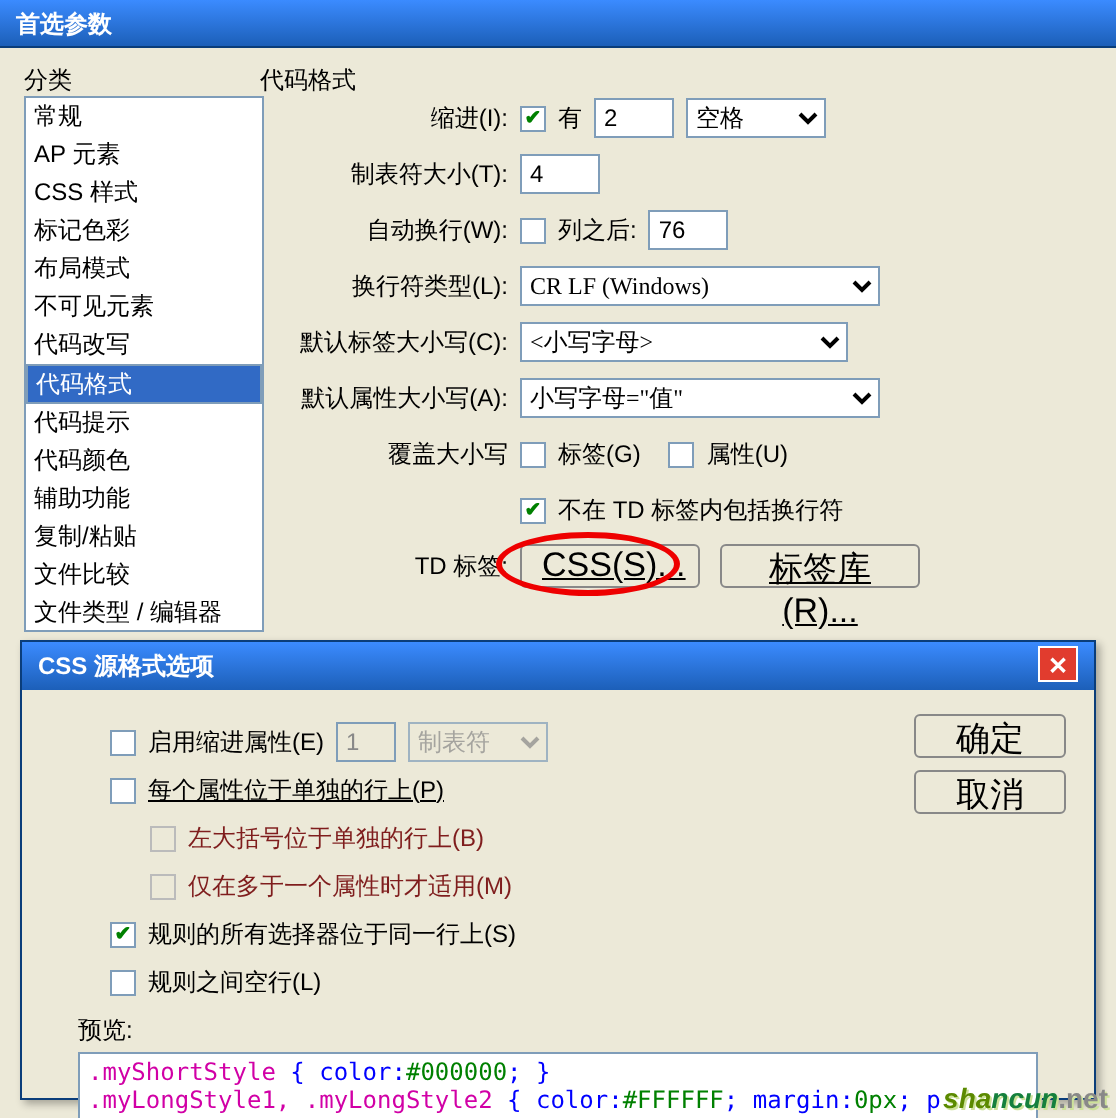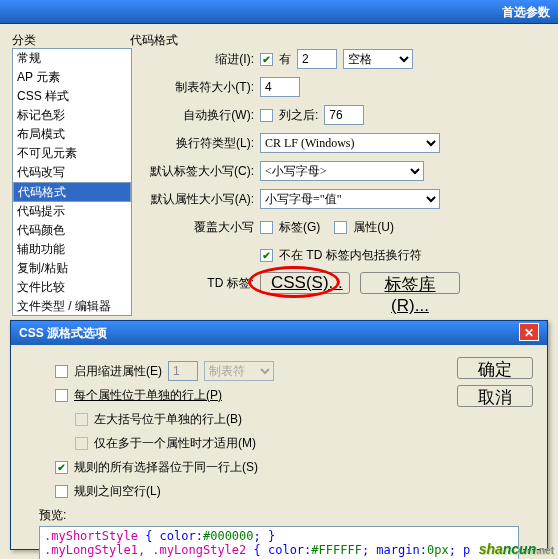--- a/index.html
+++ b/index.html
@@ -1,49 +1,49 @@
 <!DOCTYPE html>
 <html><head>
 <meta charset="utf-8">
 <style>
 * { box-sizing: border-box; margin: 0; padding: 0; }
 body { font-family: "Microsoft YaHei", sans-serif; font-size: 12px; background: #ece9d8; width: 558px; height: 559px; overflow: hidden; position: relative; }
-.titlebar { background: linear-gradient(to bottom, #3b8bff, #1c5fb8); color: #fff; height: 24px; line-height: 24px; padding: 0 8px; font-weight: bold; border-bottom: 1px solid #0a3d7a; text-align: right; }
+.titlebar { background: linear-gradient(to bottom, #3b8bff, #1c5fb8); color: #fff; height: 24px; line-height: 24px; padding: 0 8px; font-weight: bold; border-bottom: 1px solid #0a3d7a; }
 .categories-label { position: absolute; left: 12px; top: 32px; }
 .format-label { position: absolute; left: 130px; top: 32px; }
 .listbox { position: absolute; left: 12px; top: 48px; width: 120px; height: 268px; background: #fff; border: 1px solid #7f9db9; overflow: hidden; }
 .listbox .item { padding: 1px 4px; cursor: default; white-space: nowrap; }
 .listbox .item.sel { background: #316ac5; color: #fff; }
 .form-area { position: absolute; left: 130px; top: 48px; width: 422px; }
 .row { display: flex; align-items: center; margin-bottom: 6px; height: 22px; }
 .row .lbl { width: 130px; text-align: right; padding-right: 6px; }
 .green-check { color: #008000; font-weight: bold; }
 .txt { border: 1px solid #7f9db9; background: #fff; height: 20px; padding: 0 4px; font-family: inherit; font-size: 12px; }
 .sel { border: 1px solid #7f9db9; background: #fff; height: 20px; font-family: Liberation Serif, serif; font-size: 12px; }
 .btn { background: #ece9d8; border: 1px solid #888; border-radius: 3px; height: 22px; padding: 0 10px; font-family: inherit; font-size: 17px; cursor: pointer; }
 .red-circle { position: absolute; border: 3px solid #e00; border-radius: 50%; width: 92px; height: 32px; pointer-events: none; }
 .dialog2 { position: absolute; left: 10px; top: 320px; width: 538px; height: 230px; border: 1px solid #0a3d7a; background: #ece9d8; box-shadow: 2px 2px 4px rgba(0,0,0,0.3); }
 .dialog2 .tb { background: linear-gradient(to bottom, #3b8bff, #1c5fb8); color: #fff; height: 24px; line-height: 24px; padding: 0 8px; font-weight: bold; display: flex; justify-content: space-between; }
 .closex { width: 20px; height: 18px; background: #e13c2e; color: #fff; text-align: center; line-height: 18px; border: 1px solid #fff; margin-top: 2px; cursor: pointer; font-weight: bold; }
 .dialog2 .content { position: relative; padding: 12px 14px; }
 .chkrow { display: flex; align-items: center; margin: 4px 0 4px 30px; height: 20px; }
-.chkrow.ind { margin-left: 50px; color: #000000; }
+.chkrow.ind { margin-left: 50px; color: #7f1d1d; }
 .chk { width: 13px; height: 13px; border: 1px solid #7f9db9; background: #fff; display: inline-flex; align-items: center; justify-content: center; margin-right: 6px; font-size: 10px; }
 .chk.dis { background: #ece9d8; border-color: #bbb; }
 .btns { position: absolute; right: 14px; top: 12px; display:flex; flex-direction:column; gap:6px; }
 .btns .btn { width: 76px; }
 .preview-lbl { margin: 6px 0 2px 14px; }
 .preview { margin: 0 14px; height: 40px; border: 1px solid #7f9db9; background: #fff; font-family: Consolas, monospace; font-size: 12px; padding: 2px 4px; overflow: hidden; white-space: nowrap; }
 .preview .sel1 { color: #d100a6; }
 .preview .br { color: #0000ff; }
 .preview .prop { color: #0000ff; }
 .preview .val1 { color: #008000; }
 .preview .val2 { color: #008000; }
 .watermark { position: absolute; right: 4px; bottom: 2px; font-size: 14px; font-weight: bold; color: #5b8a00; font-style: italic; text-shadow: 1px 1px 0 #cde29a; pointer-events: none; }
-.watermark .net { color: #888; font-size: 10px; font-style: normal; text-align: right; }
+.watermark .net { color: #888; font-size: 14px; font-style: normal; text-align: right; }
 .u { text-decoration: underline; }
 .txt.dis { background: #ece9d8; color: #888; }
 .sel.dis { background: #ece9d8; color: #888; }
 </style>
 </head>
 <body>
 
 <div class="titlebar">首选参数</div>
 
 <div class="categories-label">分类</div>

